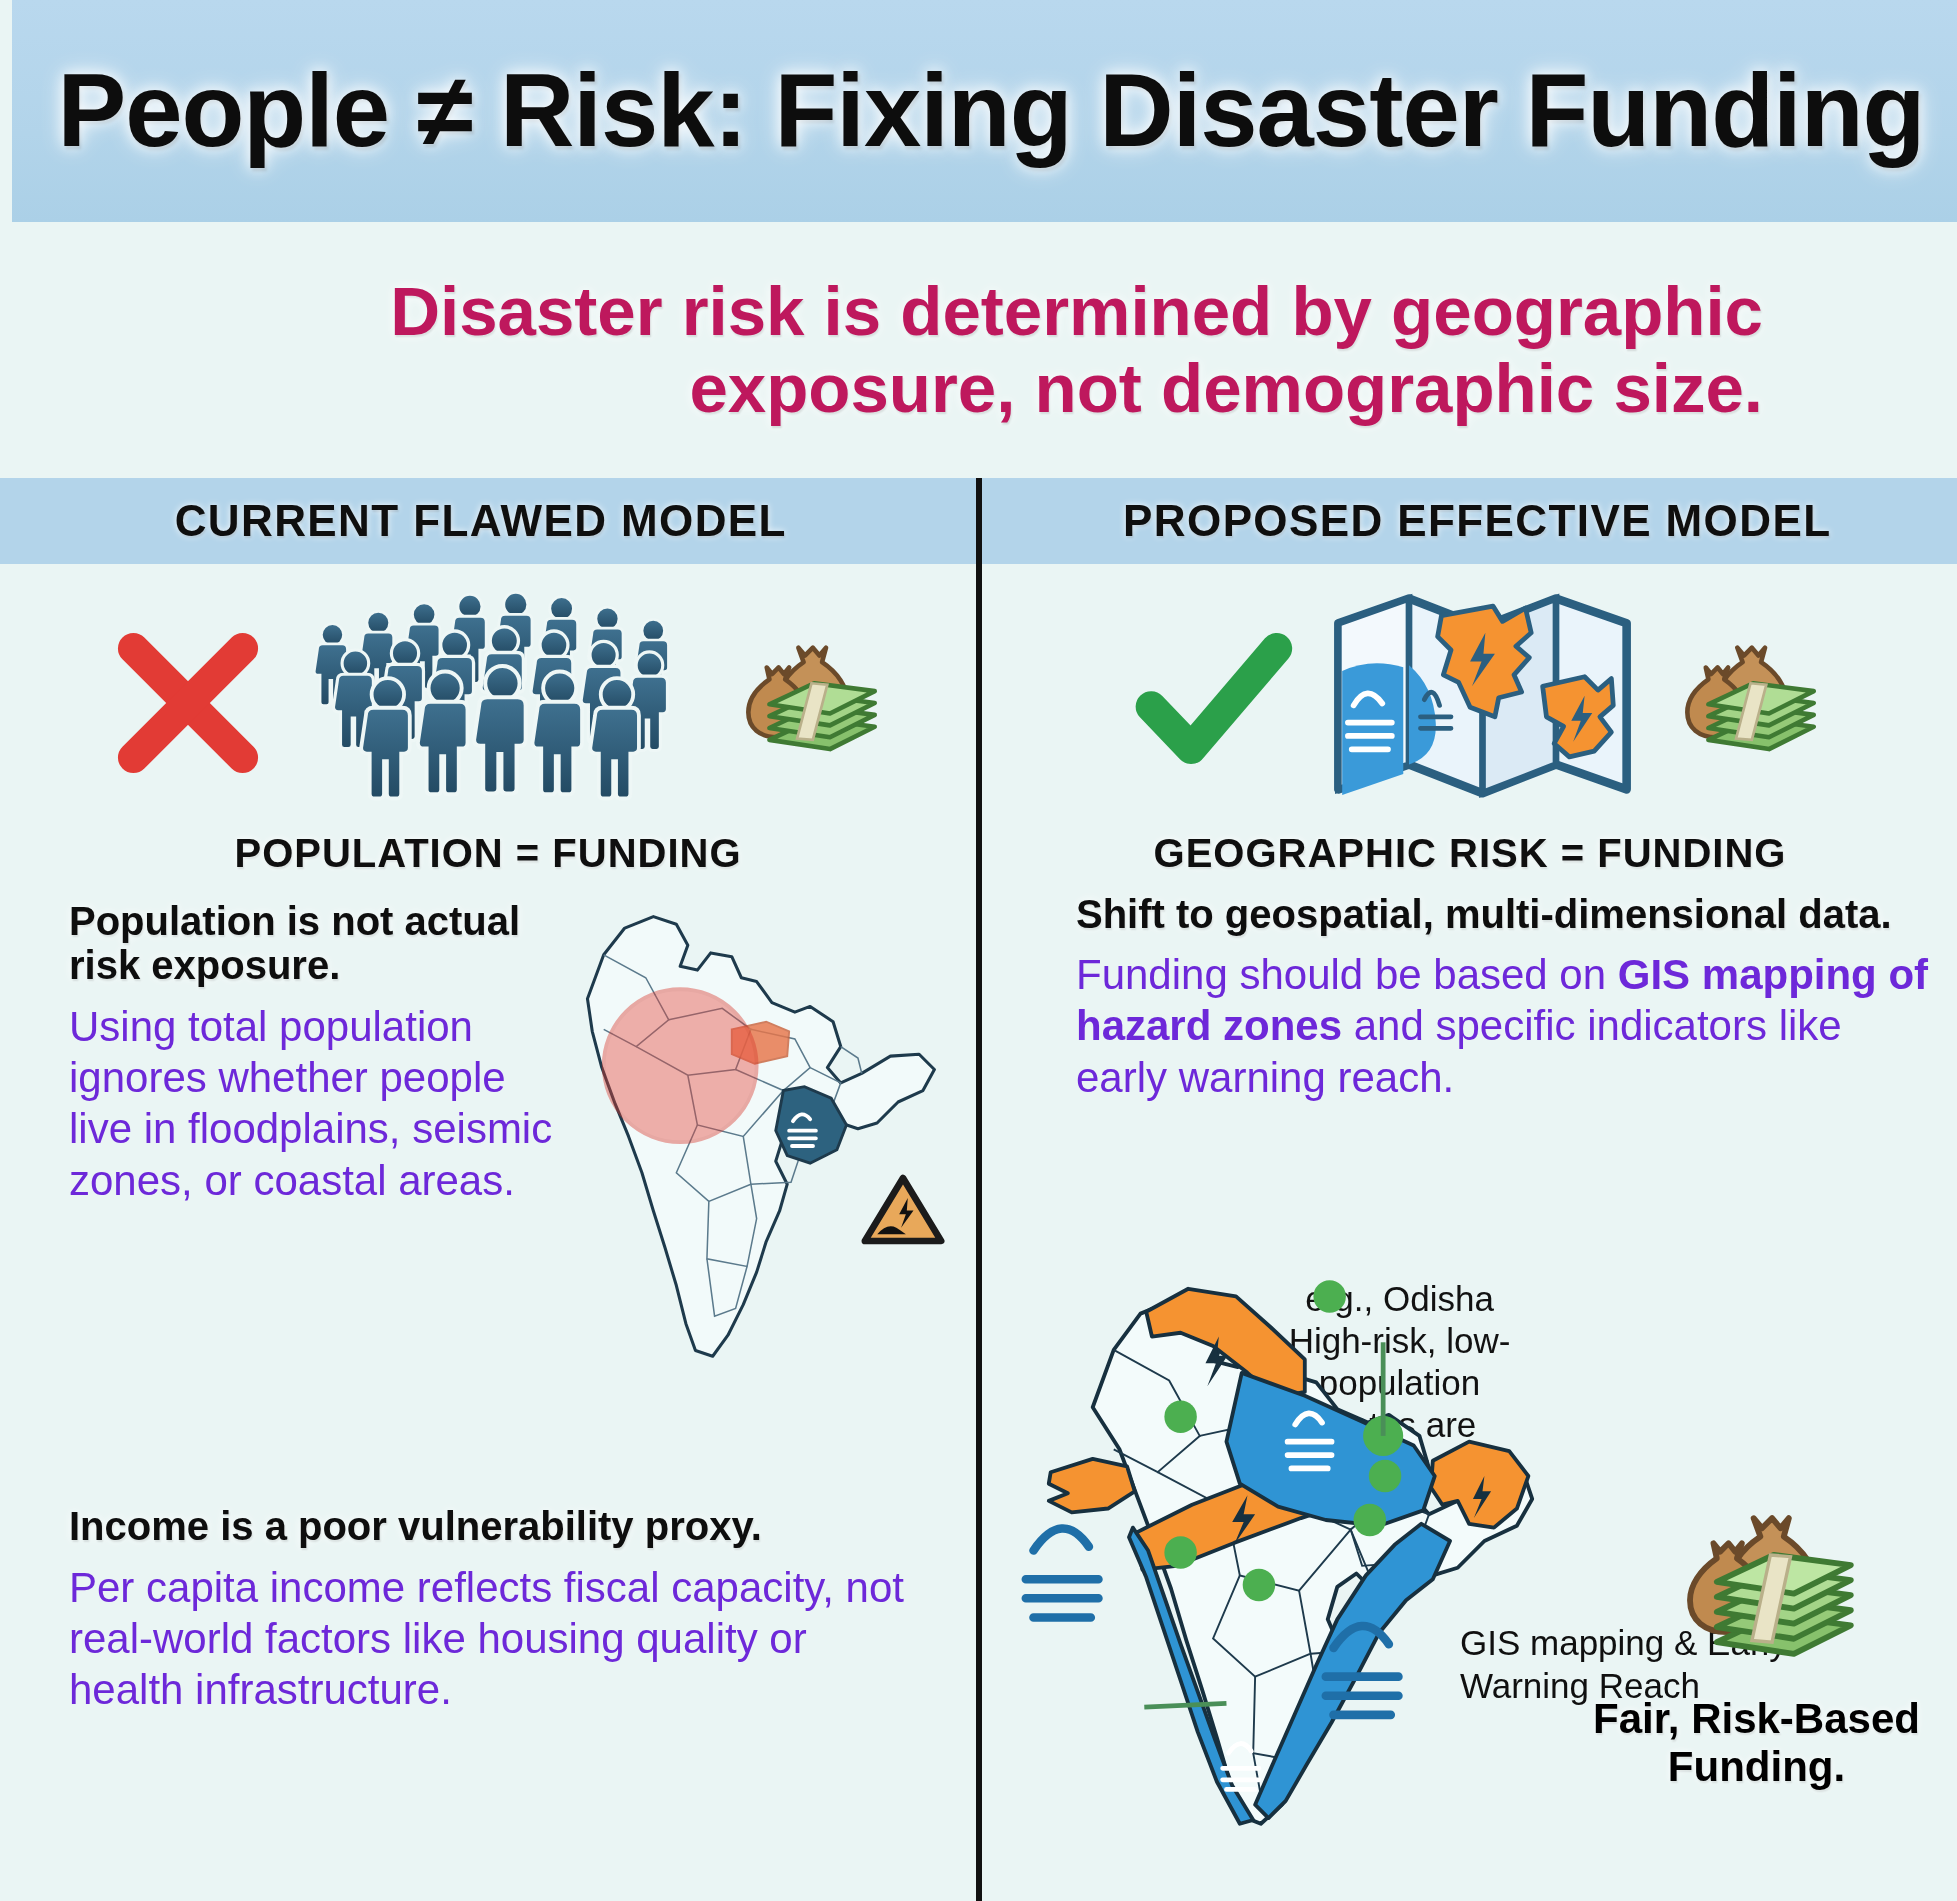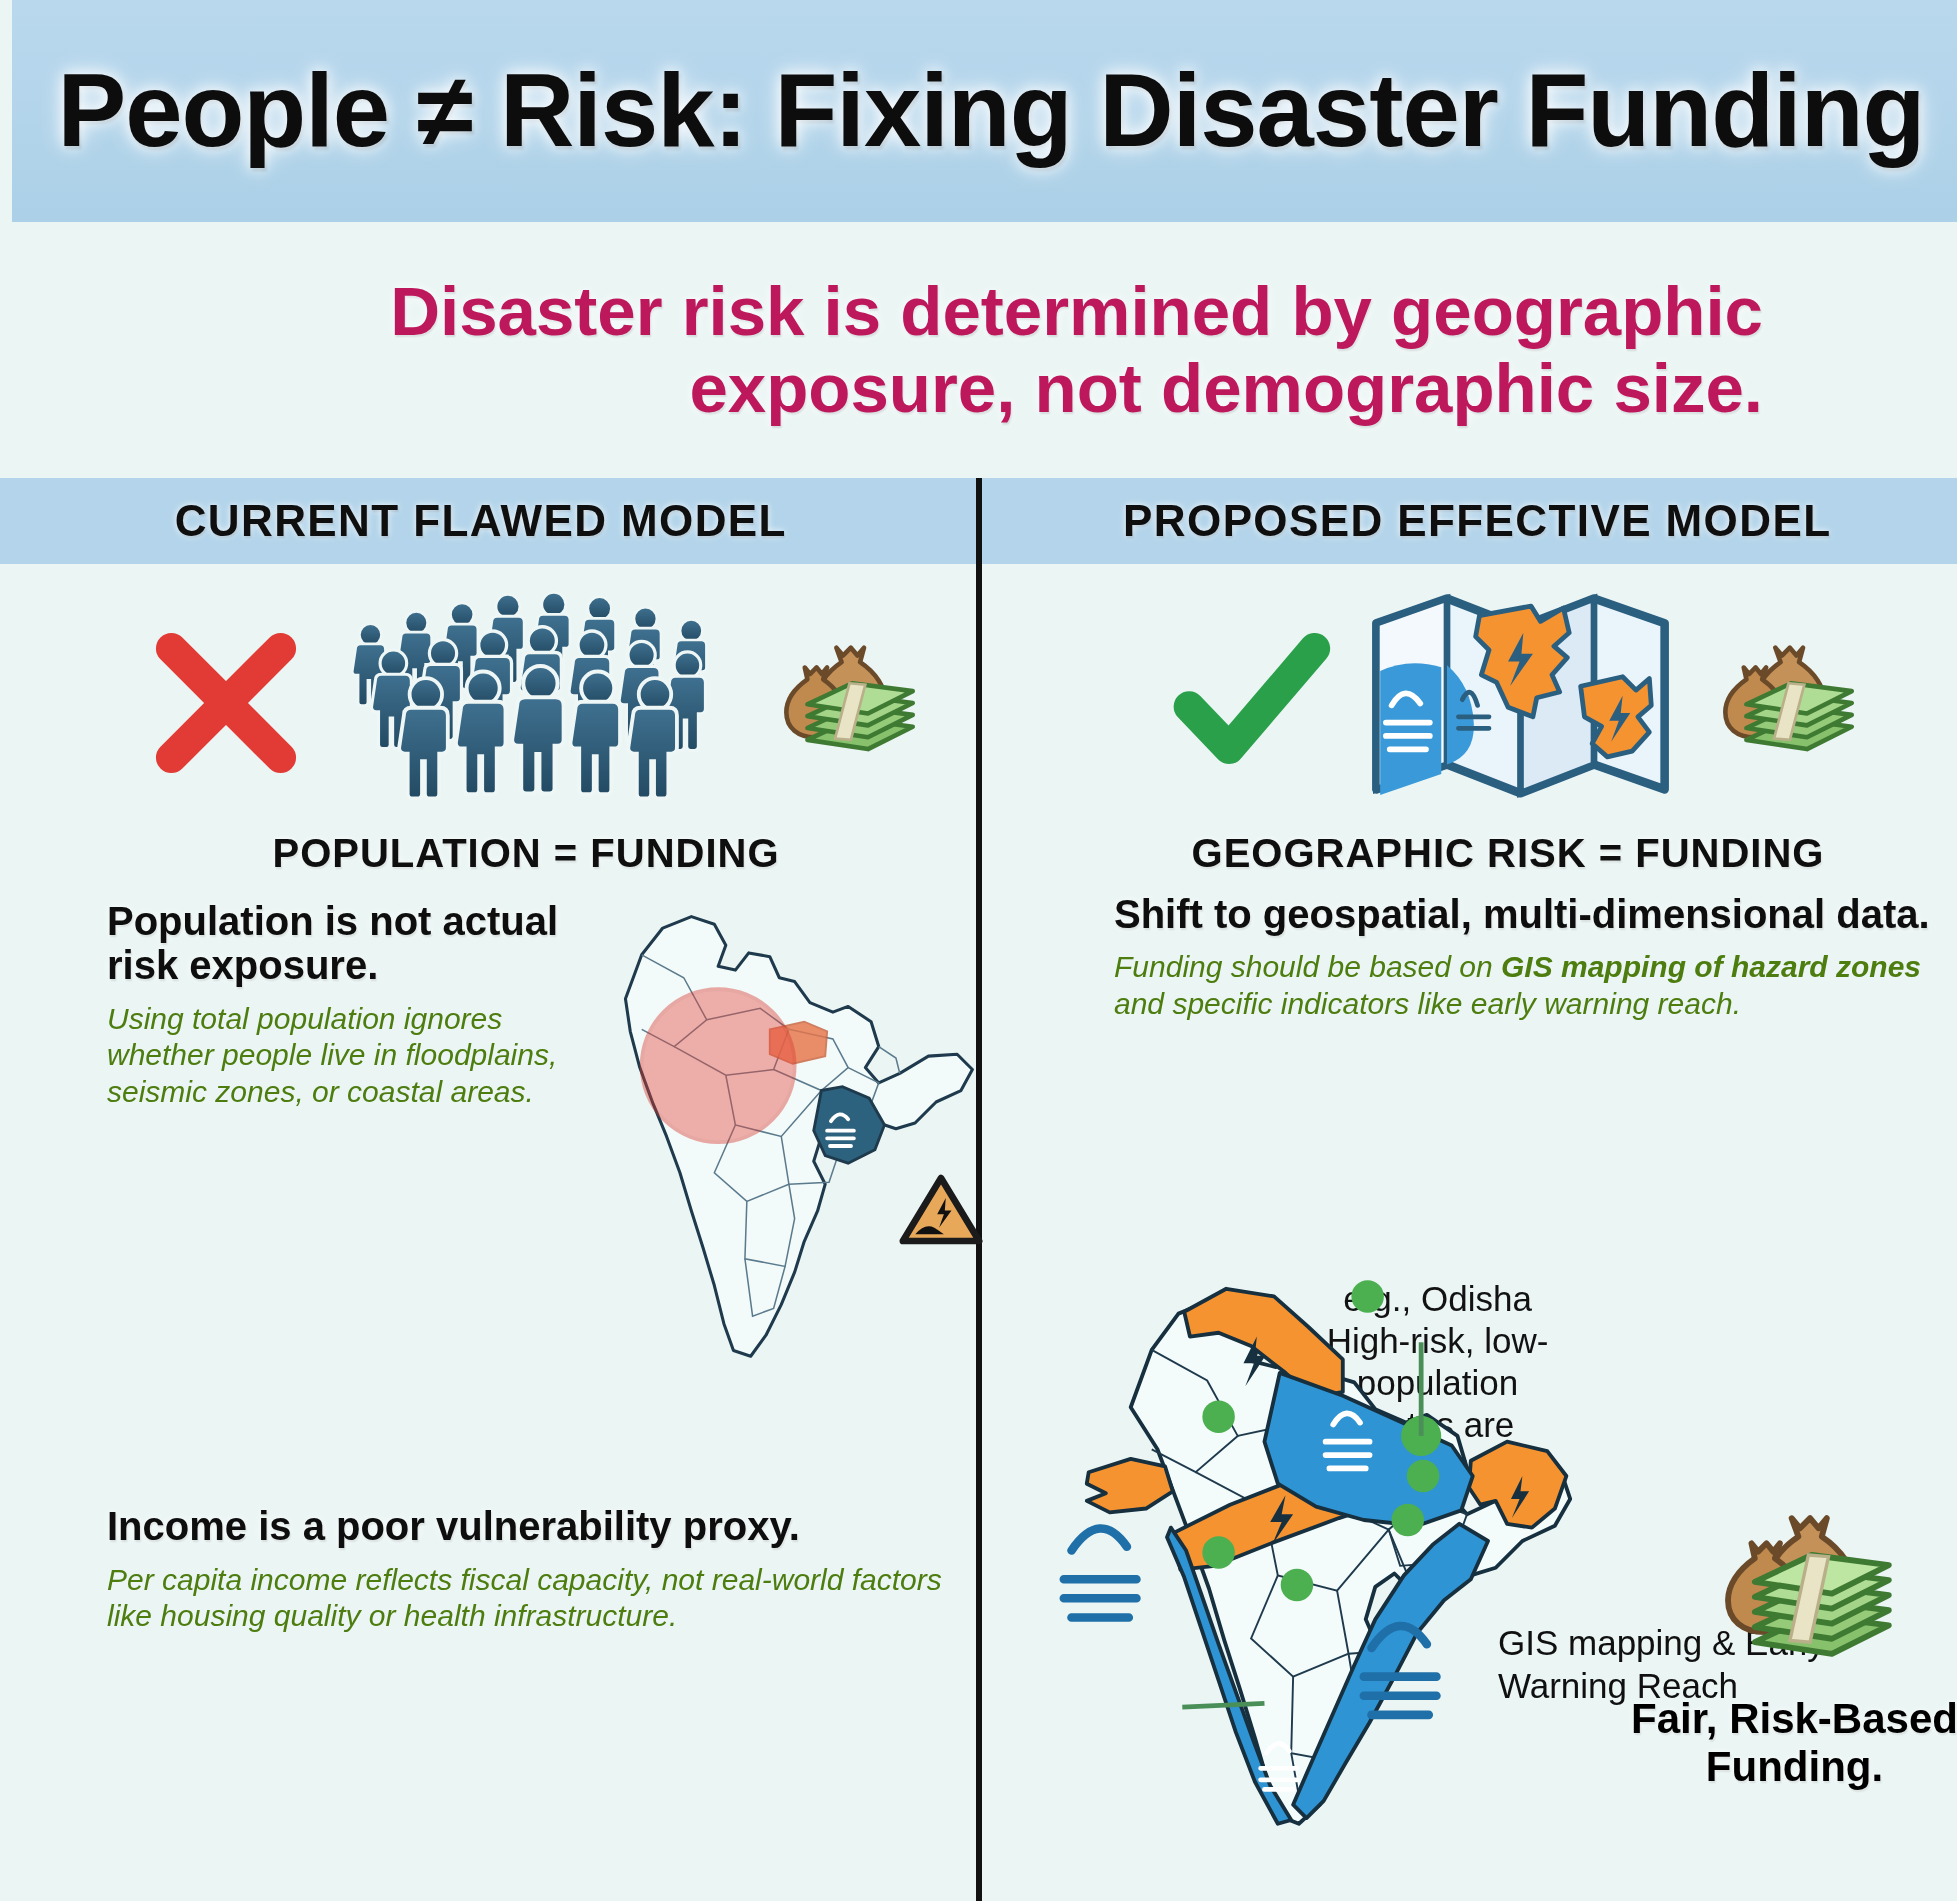--- a/index.html
+++ b/index.html
@@ -63,21 +63,21 @@
     white-space: nowrap;
   }
 
   
   .v-divider {
     position: absolute; left: 976px; top: 478px;
     width: 5.7px; height: 1423px; background: #111;
   }
 
   
-  .columns { position: absolute; left: 0; top: 564px; width: 1872px; height: 1337px; margin-left: 38px; }
+  .columns { position: absolute; left: 0; top: 564px; width: 1872px; height: 1337px; }
   .col { position: absolute; top: 0; height: 1337px; }
   .col-left  { left: 0px;    width: 976px; }
   .col-right { left: 982px; width: 976px; }
 
   
   .hero {
     position: relative; height: 277px;
     display: flex; align-items: center; justify-content: center; gap: 21px;
   }
   .hero-caption {
@@ -89,21 +89,21 @@
 
   .mark-x, .mark-check { flex: 0 0 auto; }
 
   
   .block { position: relative; }
   .block-h {
     font-size: 40px; font-weight: bold; color: #0e0e0e; line-height: 1.1;
     text-shadow: 0 0 9.6px rgba(255,255,255,0.9), 1px 1.9px 1.9px rgba(0,0,0,0.12);
   }
   .block-p {
-    font-size: 30px; color: #4d7c0f; line-height: 1.22; margin-top: 13.4px; font-style: italic;
+    font-size: 42px; color: #6d28d9; line-height: 1.22; margin-top: 13.4px;
   }
   .block-p b { font-weight: bold; }
 
   .left-text-1 { position: absolute; left: 69px; top: 23px; width: 492px; }
   .left-map-wrap { position: absolute; left: 554px; top: 9.6px; width: 411px; height: 535px; }
   .odisha-caption {
     position: absolute; left: 726px; top: 392px; width: 239px;
     font-size: 35px; line-height: 1.2; color: #121212; text-align: center;
   }
   .left-text-2 { position: absolute; left: 69px; top: 628px; width: 860px; }

